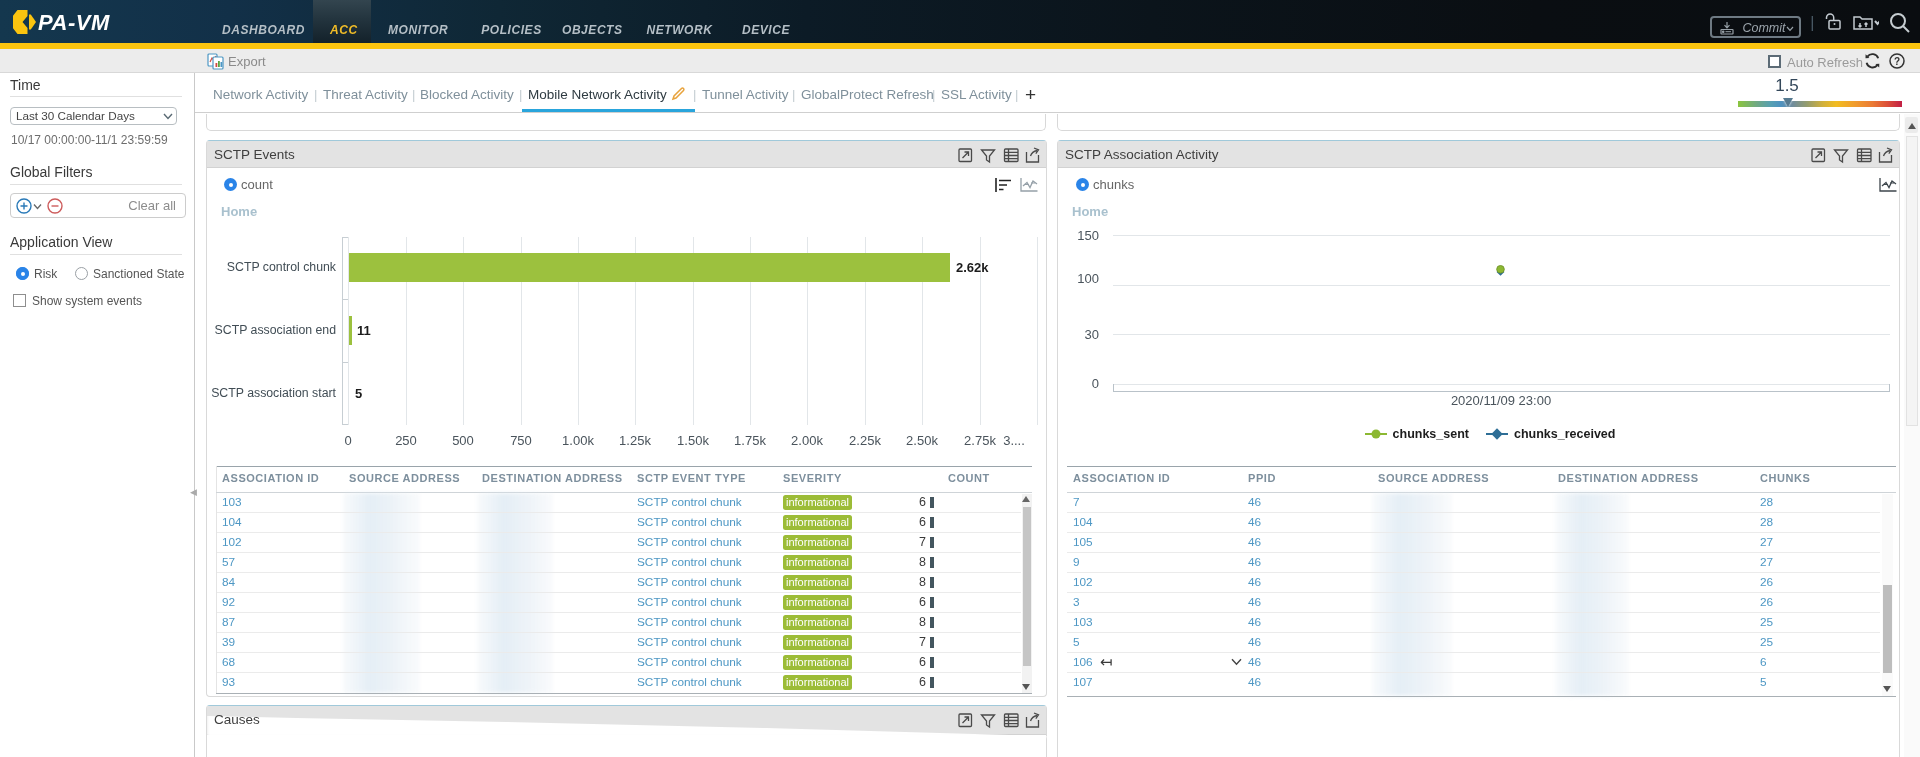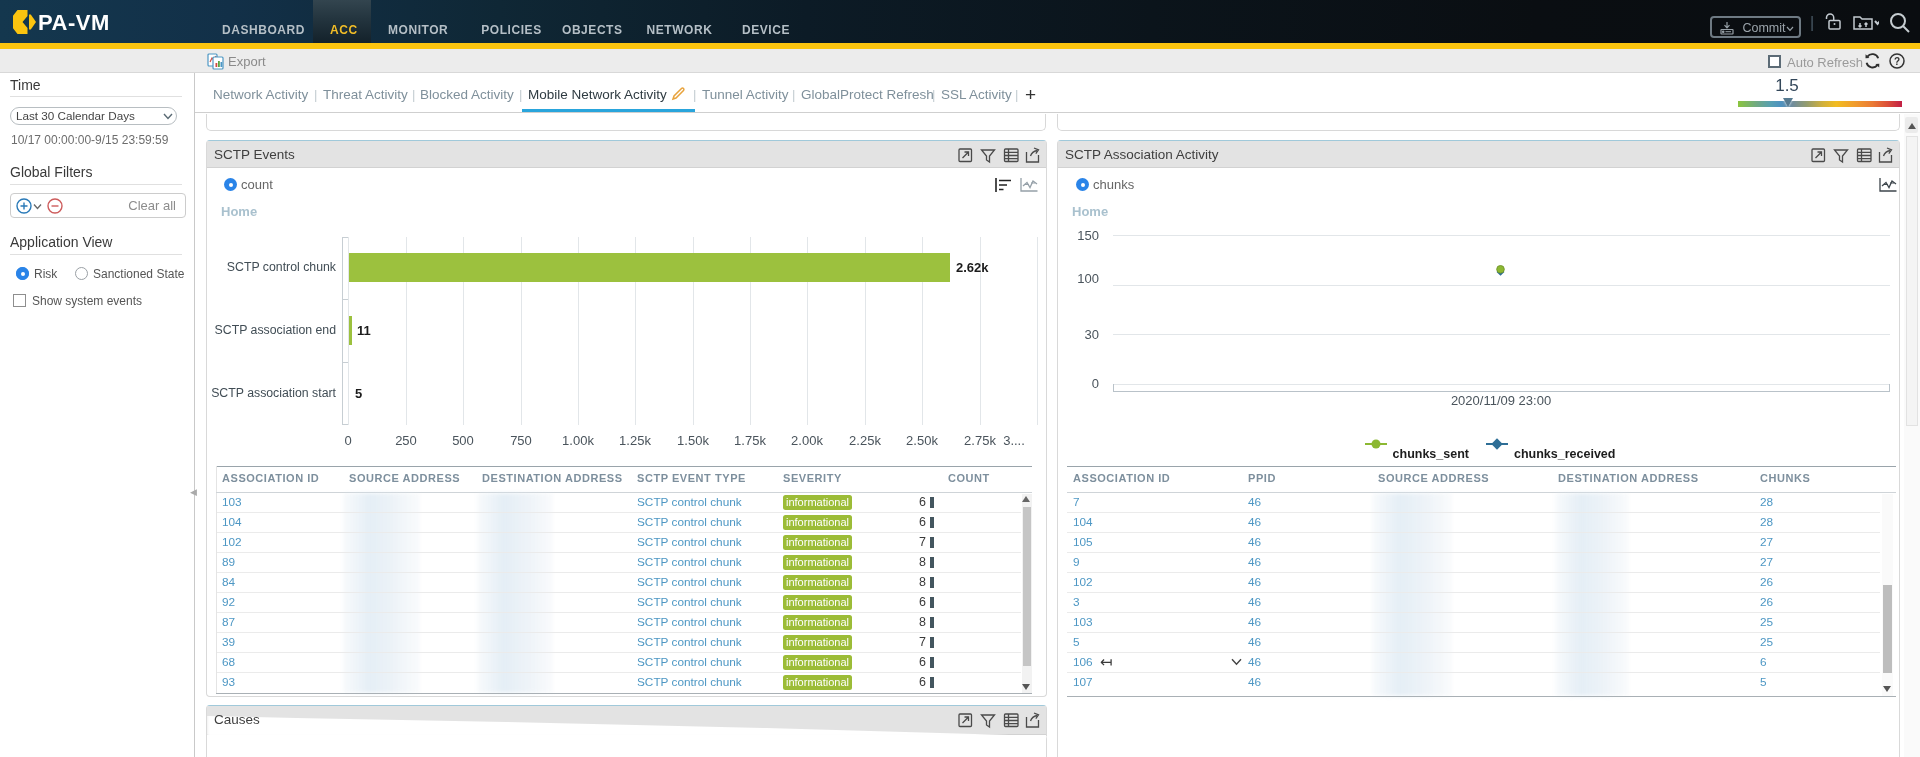--- a/index.html
+++ b/index.html
@@ -1,21 +1,21 @@
 <!DOCTYPE html>
 <html><head>
 <meta charset="utf-8">
 <style>
 * { margin:0; padding:0; box-sizing:border-box; }
 html,body { width:1920px; height:757px; overflow:hidden; background:#fff;
   font-family:"Liberation Sans", sans-serif; }
 
 
 #nav { position:absolute; left:0; top:0; width:1920px; height:43px;
-  background:linear-gradient(90deg,#14374e 0%,#123048 12%,#0f2735 26%,#0c1b26 42%,#0b141b 60%,#0a0e12 80%,#0a0d10 100%); }
+  background:linear-gradient(90deg,#14374e 0%,#123048 12%,#0f2735 26%,#0c1b26 42%,#0b141b 60%,#0a0e12 80%,#0a0d10 100%);font-style:italic; }
 #accblock { position:absolute; left:313px; top:0; width:58px; height:43px;
   background:linear-gradient(180deg,#33454f 0%,#23343e 45%,#13212a 100%); }
 .navitem { position:absolute; top:0; height:43px; line-height:60px; color:#b5bfc6;
   font-size:12px; font-weight:bold; letter-spacing:.55px; text-align:center; }
 #logo { position:absolute; left:13px; top:10px; }
 #logotext { position:absolute; left:38px; top:10px; color:#fff; font-size:22px; font-weight:bold; letter-spacing:.5px; }
 
 #commitbtn { position:absolute; left:1710px; top:16px; width:91px; height:22px;
   border:2px solid #6e7a83; border-radius:4px; color:#9ba4ab; font-size:13px;
   line-height:19px; text-align:center; }
@@ -28,21 +28,21 @@
 #autolbl { position:absolute; left:1787px; top:55px; font-size:13px; color:#9a9a9a; }
 #autochk { position:absolute; left:1768px; top:55px; width:13px; height:13px;
   border:2px solid #5c6b76; background:#fff; }
 
 
 #sidebar { position:absolute; left:0; top:73px; width:195px; height:684px;
   background:#fff; border-right:1px solid #c9c9c9; }
 .sbhead { position:absolute; left:10px; font-size:14px; color:#3a3a3a; }
 .sbhr { position:absolute; left:10px; width:172px; border-top:1px solid #e0e0e0; }
 #timesel { position:absolute; left:10px; top:34px; width:167px; height:18px;
-  border:1px solid #b8bec2; border-radius:9px; font-size:11.7px; color:#444;
+  border:1px solid #b8bec2; border-radius:4px; font-size:11.7px; color:#444;
   line-height:16px; padding-left:5px; }
 #daterange { position:absolute; left:11px; top:60px; font-size:12px; color:#6d6d6d; }
 #gfbox { position:absolute; left:10px; top:120px; width:176px; height:25px;
   border:1px solid #ccc; border-radius:4px; }
 #clearall { position:absolute; right:9px; top:4px; font-size:13px; color:#8c8c8c; }
 .radio { position:absolute; width:13px; height:13px; border-radius:50%; }
 .radio.on { background:#2a84e8; box-shadow:inset 0 0 0 2px #2a84e8; }
 .radio.on::after { content:""; position:absolute; left:4.5px; top:4.5px; width:4px; height:4px;
   border-radius:50%; background:#fff; }
 .radio.off { border:1px solid #9aa0a5; background:#fff; }
@@ -101,21 +101,21 @@
 .cnum { position:absolute; font-size:12.5px; color:#3a3a3a; text-align:right; }
 .cbar { position:absolute; width:4px; height:11px; background:#44565f; }
 .sbtrack { position:absolute; background:#f2f2f2; }
 .sbthumb { position:absolute; background:#c5c5c5; }
 .sbarrow { position:absolute; width:0; height:0; }
 .arr-up { border-left:4px solid transparent; border-right:4px solid transparent; border-bottom:6px solid #666; }
 .arr-dn { border-left:4px solid transparent; border-right:4px solid transparent; border-top:6px solid #555; }
 
 .wedge { position:absolute; left:0; top:0; width:841px; height:31px; z-index:2;
   background:#fff; clip-path:polygon(0 10px, 90px 12px, 300px 16px, 560px 22px, 840px 30px, 1200px 31px, 1200px 40px, 0 40px); filter:blur(1.5px); }
-.legend { position:absolute; font-size:12.5px; font-weight:bold; color:#1d1d1d;margin-top:20px; }
+.legend { position:absolute; font-size:12.5px; font-weight:bold; color:#1d1d1d; }
 </style>
 </head>
 <body>
 
 <div id="nav">
   <div id="accblock"></div>
   <svg id="logo" width="23" height="24" viewBox="0 0 23 24">
     <polygon points="4.5,0 14.5,0 14.5,6 9.5,12 14.5,18 14.5,24 4.5,24 0,18.2 0,5.8" fill="#fbc40f"></polygon>
     <polygon points="16,4.5 17.8,4.5 23,12 17.8,19.5 16,19.5" fill="#fbc40f"></polygon>
   </svg>
@@ -180,21 +180,21 @@
   <text x="8" y="11.5" text-anchor="middle" font-size="10" font-weight="bold" fill="#333" font-family="Liberation Sans">?</text>
 </svg>
 
 <div id="sidebar">
   <div class="sbhead" style="top:4px;">Time</div>
   <div class="sbhr" style="top:23px;"></div>
   <div id="timesel">Last 30 Calendar Days</div>
   <svg style="position:absolute;left:163px;top:40px;" width="10" height="7" viewBox="0 0 10 7" fill="none" stroke="#5a6a74" stroke-width="1.4">
       <path d="M1 1 L5 5.5 L9 1"></path>
     </svg>
-  <div id="daterange">10/17 00:00:00-9/15 23:59:59</div>
+  <div id="daterange">10/17 00:00:00-11/1 23:59:59</div>
   <div class="sbhead" style="top:91px;">Global Filters</div>
   <div class="sbhr" style="top:111px;"></div>
   <div id="gfbox">
     <svg style="position:absolute;left:5px;top:4px;" width="16" height="16" viewBox="0 0 16 16" fill="none" stroke="#2a7ab8" stroke-width="1.4">
       <circle cx="8" cy="8" r="7"></circle>
         <path d="M8 4.5 V11.5 M4.5 8 H11.5"></path>
     </svg>
     <svg style="position:absolute;left:22px;top:9px;" width="9" height="7" viewBox="0 0 9 7" fill="none" stroke="#666" stroke-width="1.3">
         <path d="M1 1.5 L4.5 5.5 L8 1.5"></path>
       </svg>
@@ -366,21 +366,21 @@
 <div class="badge" style="left:783px;top:515px;">informational</div>
 <div class="cnum" style="left:880px;top:515px;width:46px;">6</div>
 <div class="cbar" style="left:930px;top:517px;"></div>
 <div class="rowsep" style="left:217px;top:532px;width:804px;"></div>
 <div class="cell" style="left:222px;top:535px;">102</div>
 <div class="cell" style="left:637px;top:535px;">SCTP control chunk</div>
 <div class="badge" style="left:783px;top:535px;">informational</div>
 <div class="cnum" style="left:880px;top:535px;width:46px;">7</div>
 <div class="cbar" style="left:930px;top:537px;"></div>
 <div class="rowsep" style="left:217px;top:552px;width:804px;"></div>
-<div class="cell" style="left:222px;top:555px;">89</div>
+<div class="cell" style="left:222px;top:555px;">57</div>
 <div class="cell" style="left:637px;top:555px;">SCTP control chunk</div>
 <div class="badge" style="left:783px;top:555px;">informational</div>
 <div class="cnum" style="left:880px;top:555px;width:46px;">8</div>
 <div class="cbar" style="left:930px;top:557px;"></div>
 <div class="rowsep" style="left:217px;top:572px;width:804px;"></div>
 <div class="cell" style="left:222px;top:575px;">84</div>
 <div class="cell" style="left:637px;top:575px;">SCTP control chunk</div>
 <div class="badge" style="left:783px;top:575px;">informational</div>
 <div class="cnum" style="left:880px;top:575px;width:46px;">8</div>
 <div class="cbar" style="left:930px;top:577px;"></div>

